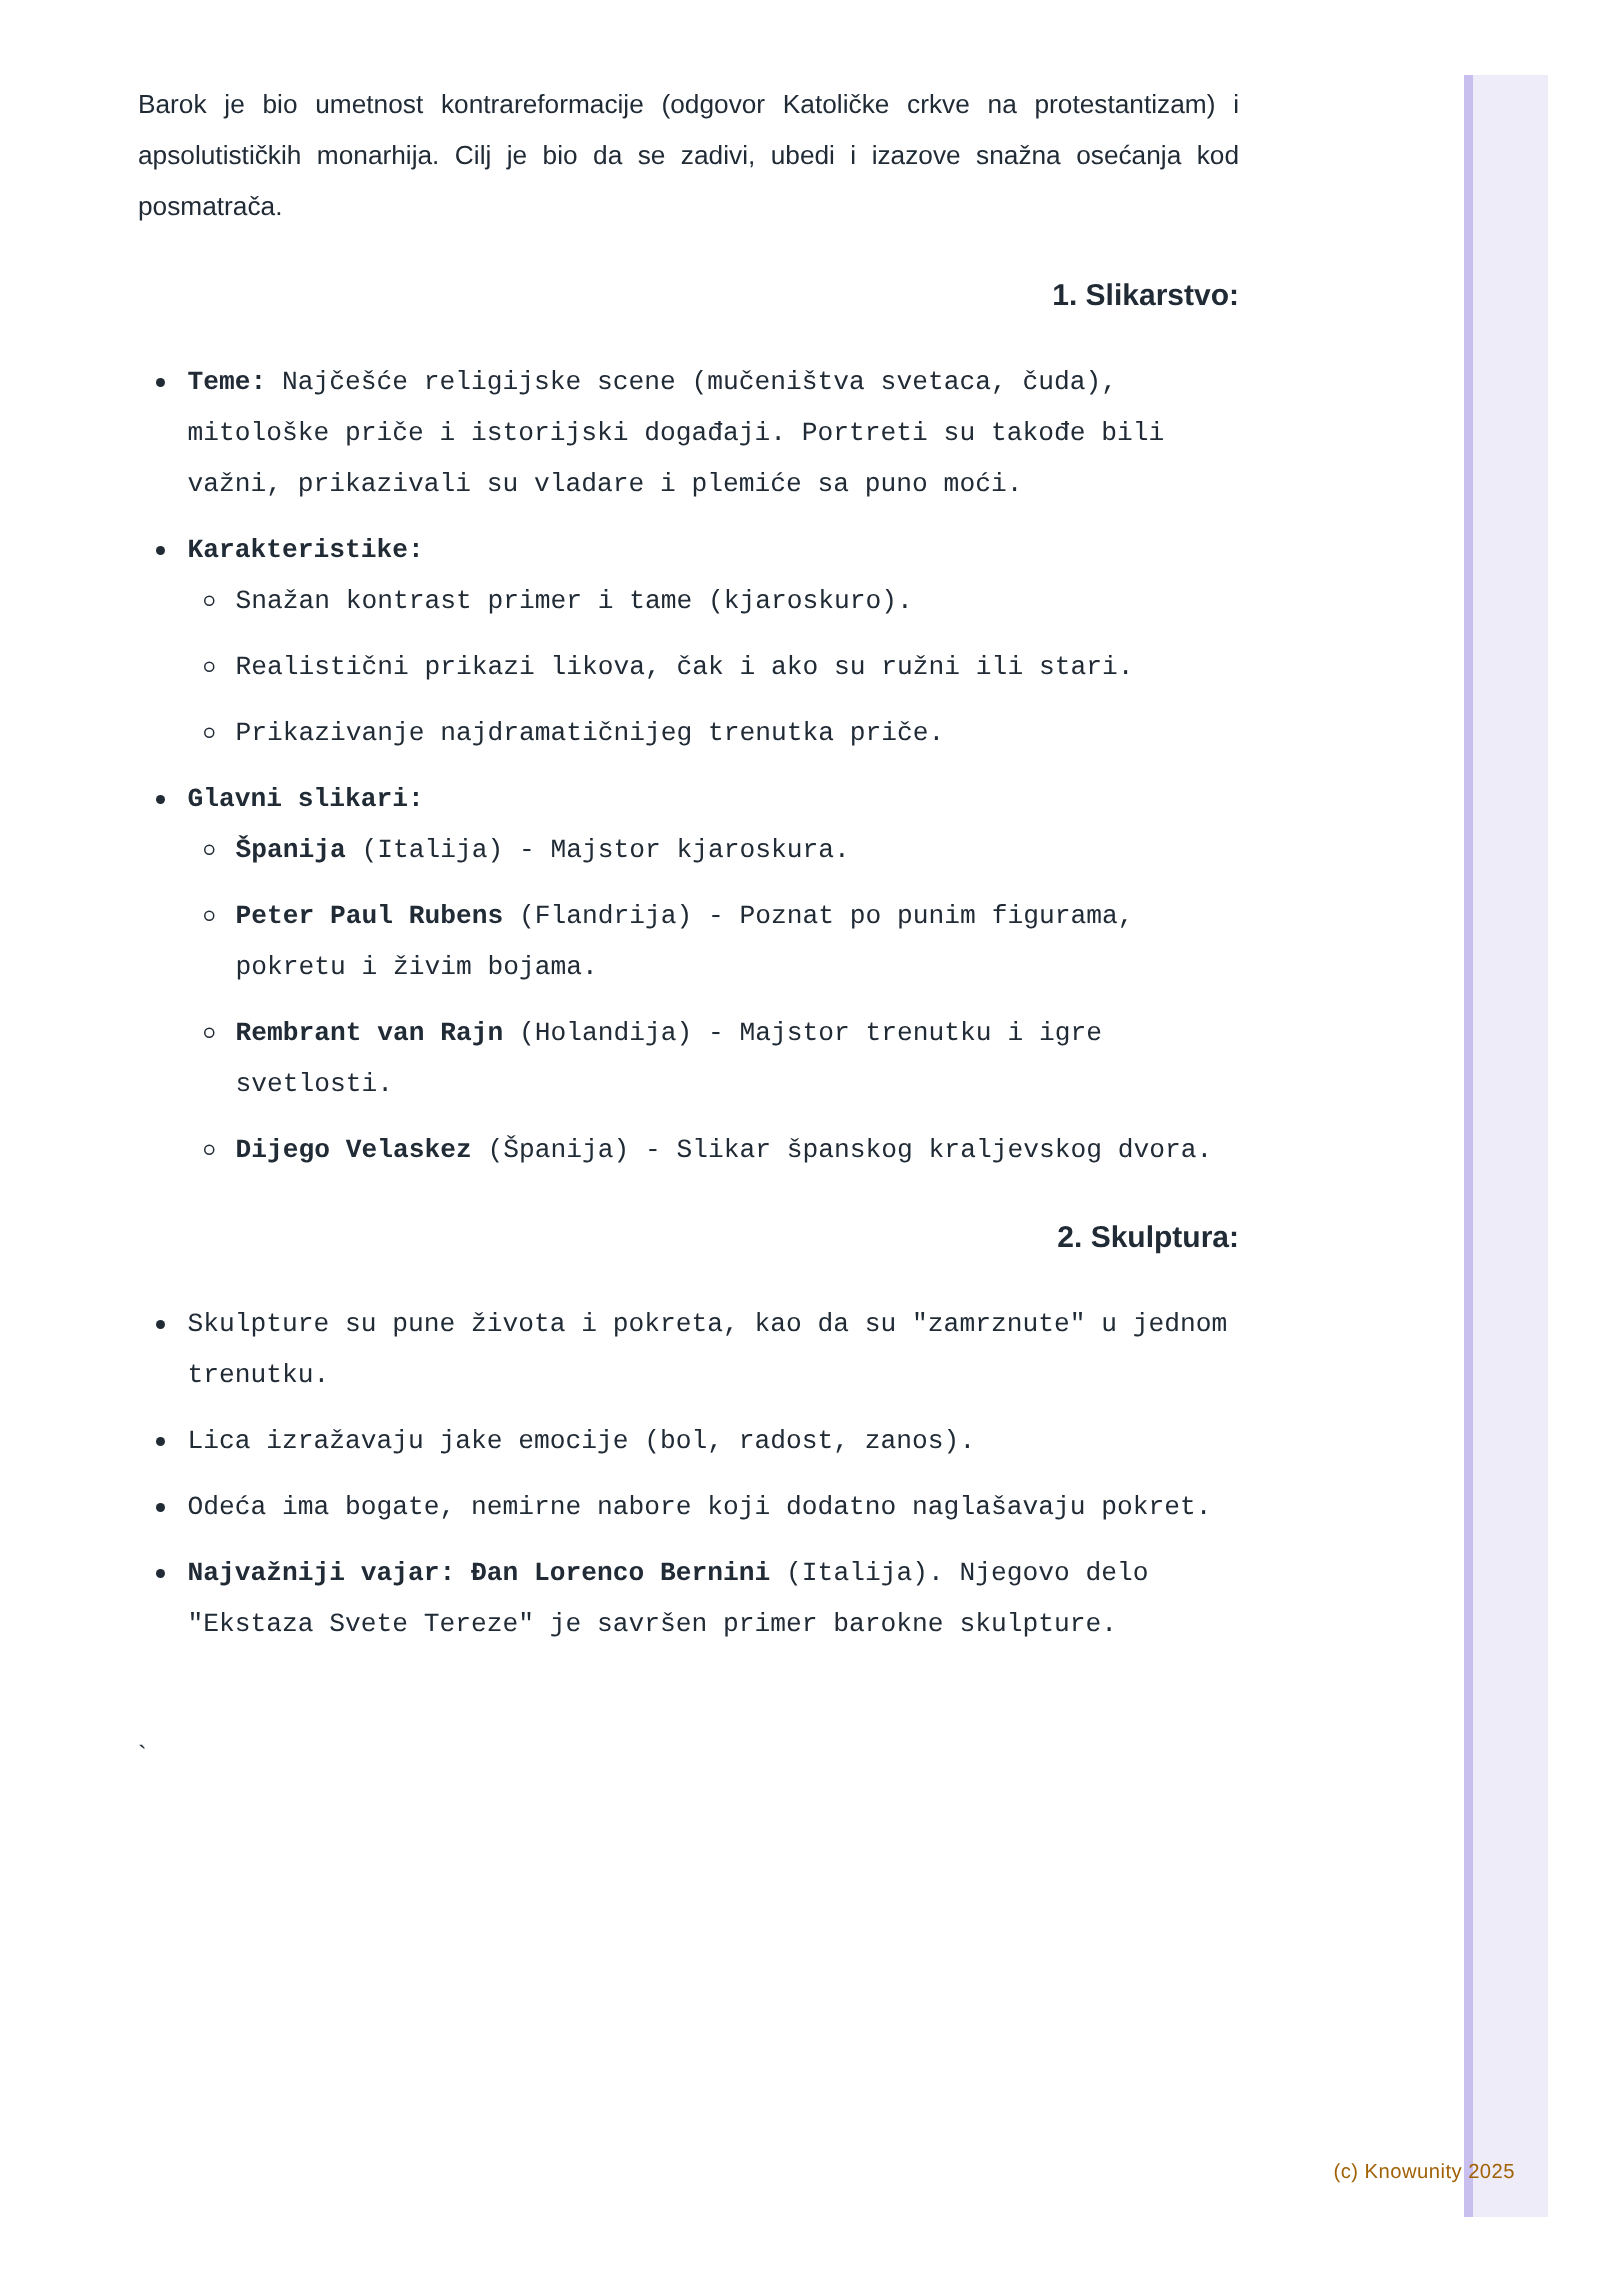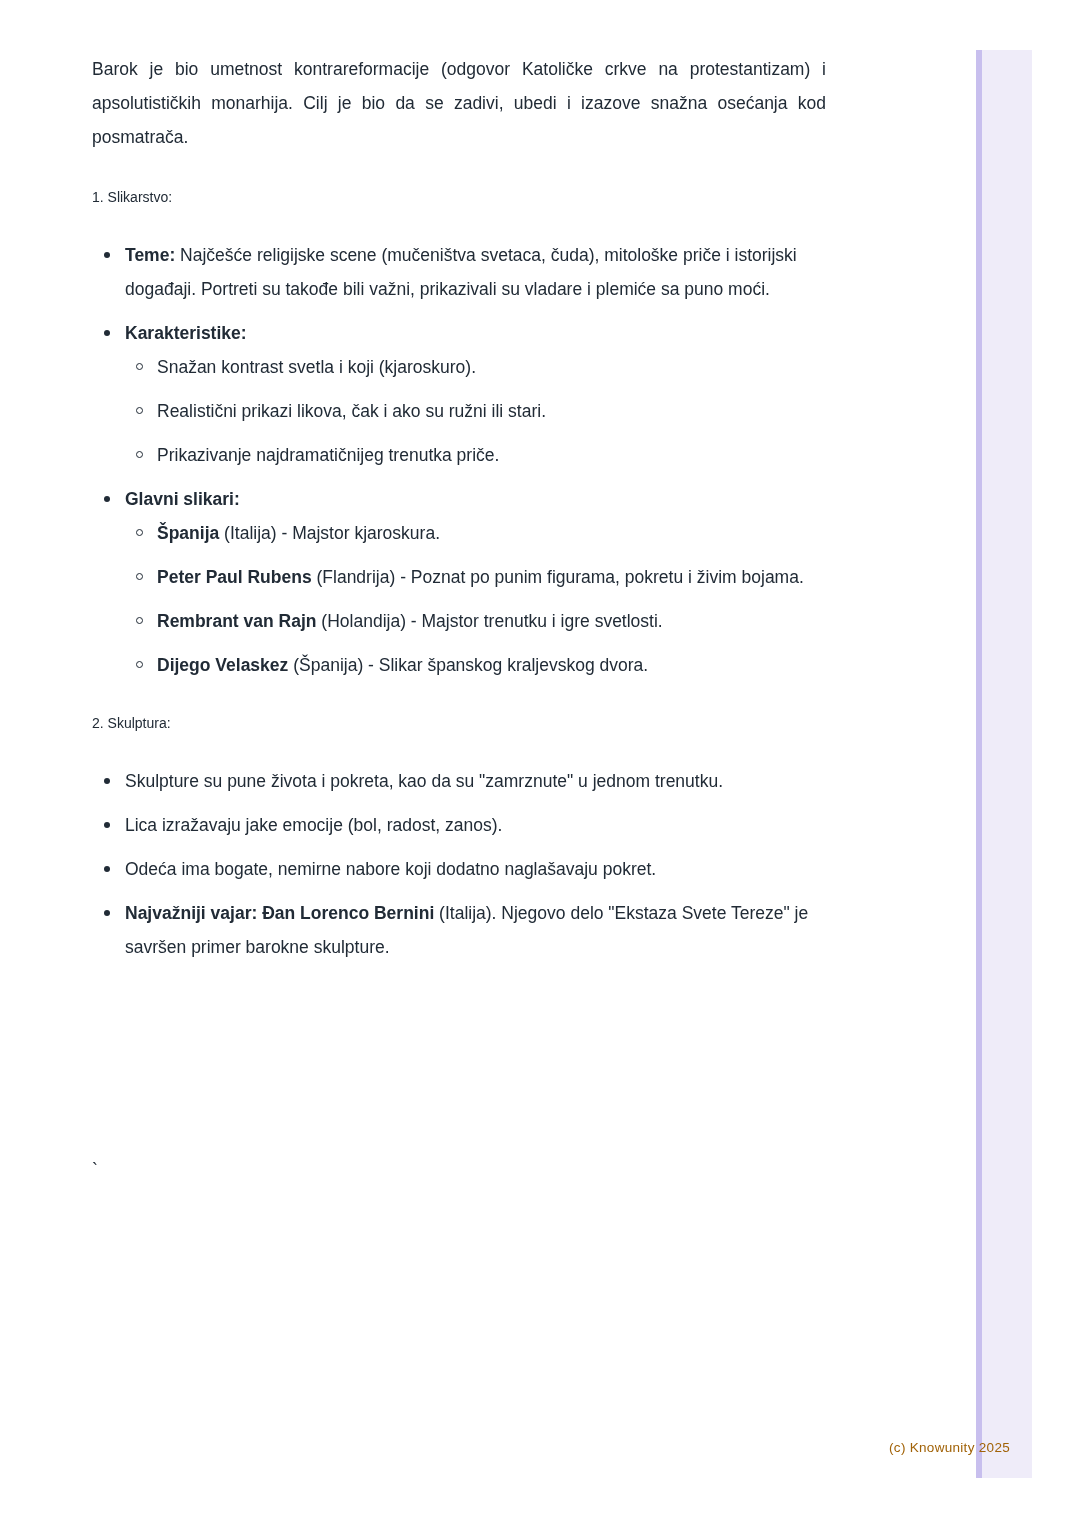--- a/index.html
+++ b/index.html
@@ -26,28 +26,29 @@
     width: 734px;
     font-size: 17.5px;
     line-height: 34px;
     z-index: 2;
   }
   .intro {
     margin: 0 0 26px 0;
     text-align: justify;
   }
   .heading {
-    font-size: 14px;
-    font-weight: 400;
+    font-size: 20px;
+    font-weight: 700;
     line-height: 34px;
     margin: 24px 0 24px 0;
+    text-align: right;
   }
   ul.blist {
     list-style: none;
-    margin: 0; padding: 0;
+    margin: 0; padding: 0; font-family: Liberation Mono, monospace;
   }
   ul.blist > li {
     position: relative;
     padding-left: 33px;
     margin-bottom: 10px;
   }
   ul.blist > li::before {
     content: "";
     position: absolute;
     left: 12px; top: 14px;
@@ -104,21 +105,21 @@
 
   <div class="heading">1. Slikarstvo:</div>
 
   <ul class="blist">
     <li>
       <b>Teme:</b><span> Najčešće religijske scene (mučeništva svetaca, čuda), mitološke priče i istorijski događaji. Portreti su takođe bili važni, prikazivali su vladare i plemiće sa puno moći.</span>
     </li>
     <li>
       <b>Karakteristike:</b>
       <ul class="sublist">
-        <li>Snažan kontrast svetla i koji (kjaroskuro).</li>
+        <li>Snažan kontrast primer i tame (kjaroskuro).</li>
         <li>Realistični prikazi likova, čak i ako su ružni ili stari.</li>
         <li>Prikazivanje najdramatičnijeg trenutka priče.</li>
       </ul>
     </li>
     <li>
       <b>Glavni slikari:</b>
       <ul class="sublist">
         <li>
           <b>Španija</b><span> (Italija) - Majstor kjaroskura.</span>
         </li>

